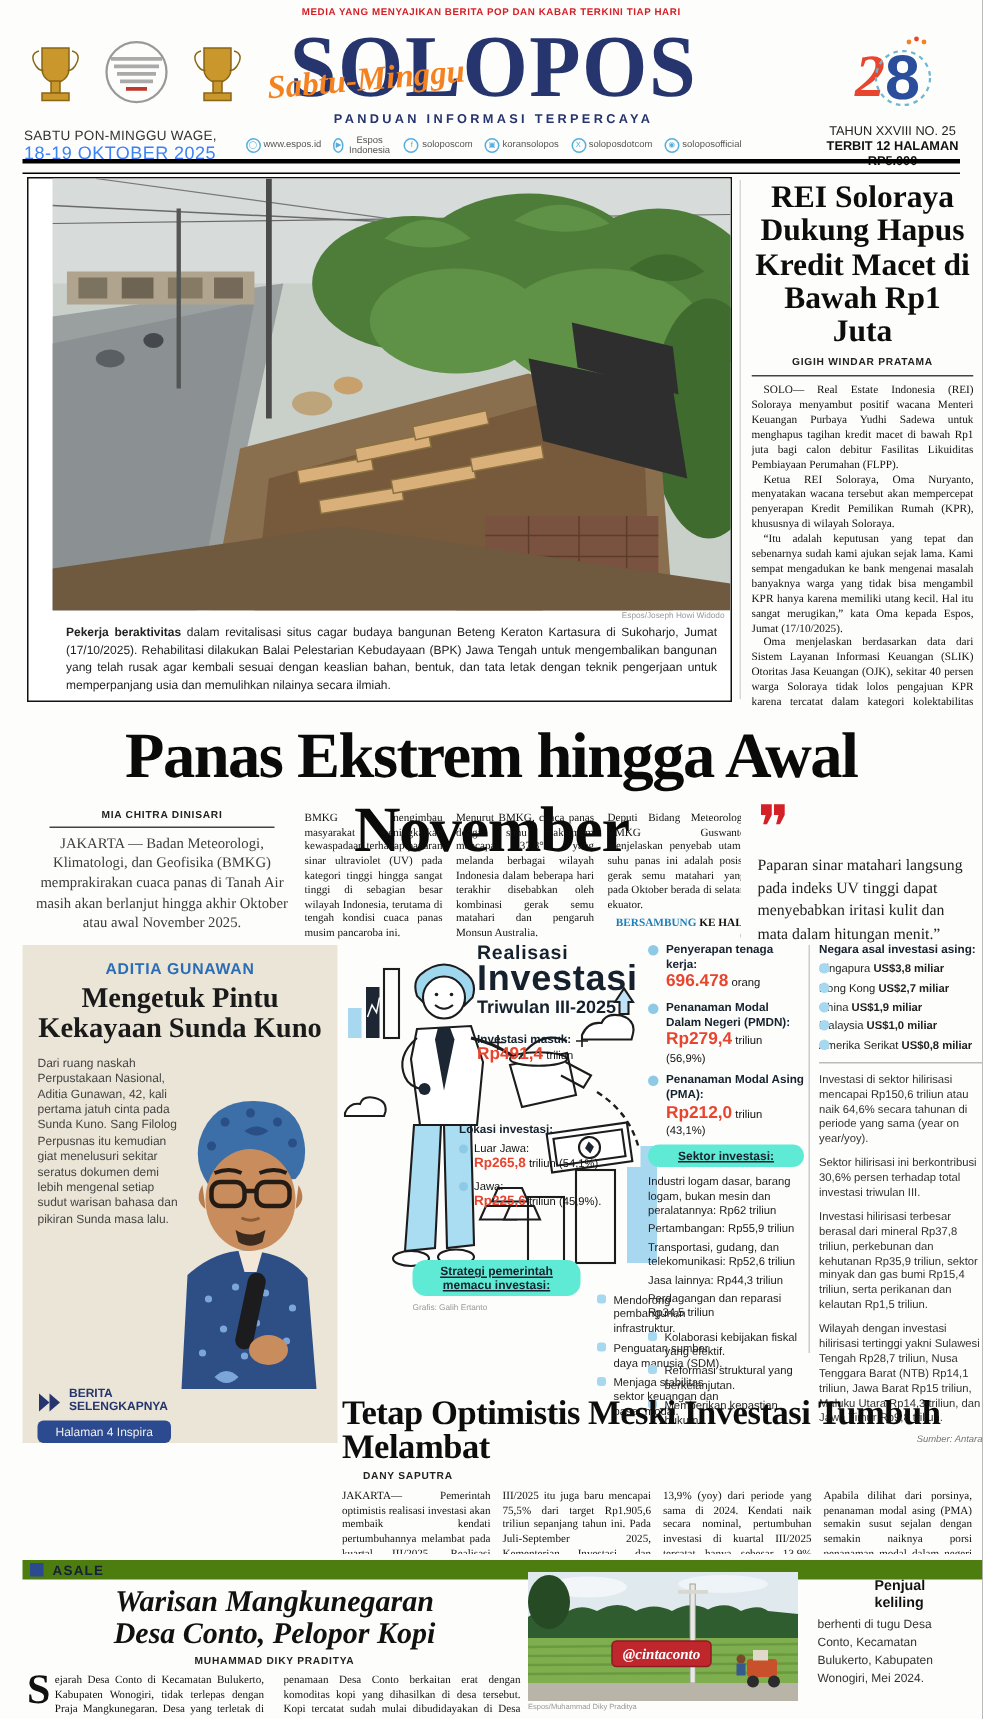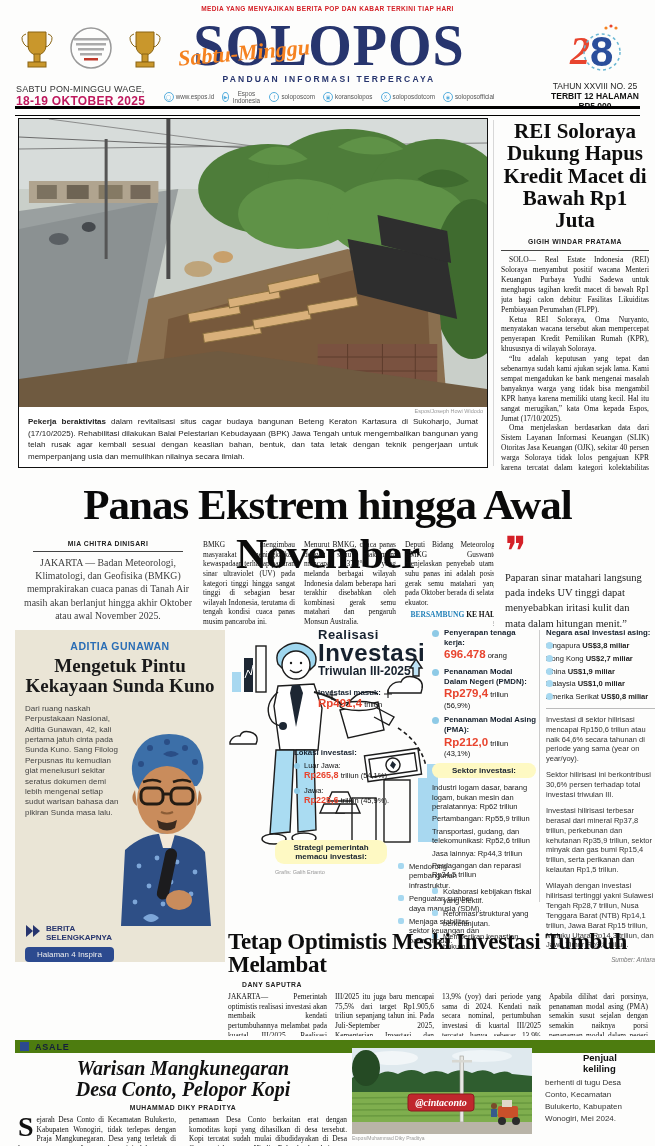--- a/index.html
+++ b/index.html
@@ -3,37 +3,37 @@
 <meta charset="utf-8">
 <style>
   html,body{margin:0;padding:0;background:#888;}
   .page{position:relative;width:655px;height:1146px;background:#fdfdfc;margin:0 auto;overflow:hidden;
         font-family:"Liberation Sans",sans-serif;color:#111;}
   
   .teaser{position:absolute;top:5px;left:0;right:0;text-align:center;font-size:6.5px;font-weight:bold;
           color:#d42027;letter-spacing:.4px;}
   .mh-left{position:absolute;top:26px;left:16px;width:155px;}
   .ed-day{font-size:9px;color:#333;letter-spacing:.2px;margin-top:4px;}
-  .ed-date{font-size:12px;font-weight:bold;color:#be185d;letter-spacing:.3px;}
+  .ed-date{font-size:12px;font-weight:normal;color:#3b82f6;letter-spacing:.3px;}
   .mh-center{position:absolute;top:20px;left:168px;width:322px;text-align:center;}
   .logo{font-family:"Liberation Serif",serif;font-weight:900;font-size:56px;line-height:.92;color:#27356e;
         letter-spacing:1px;transform:scaleY(1.05);}
   .logo-script{position:absolute;top:40px;left:178px;color:#f58220;font-family:"Liberation Serif",serif;
         font-style:italic;font-weight:bold;font-size:22px;transform:rotate(-5deg);white-space:nowrap;}
   .tagline{font-size:8.5px;font-weight:bold;color:#27356e;letter-spacing:2.2px;margin-top:2px;}
   .social-row{display:flex;justify-content:center;gap:8px;margin-top:6px;font-size:6.3px;color:#555;align-items:center;}
   .soc{display:flex;align-items:center;gap:2px;cursor:pointer;}
   .soc-ic{width:8px;height:8px;border:1px solid #56aede;border-radius:50%;color:#56aede;font-size:5px;
           line-height:8px;text-align:center;display:inline-block;}
   .mh-right{position:absolute;top:22px;left:543px;width:104px;text-align:center;}
   .year-no{font-size:8.5px;color:#222;margin-top:3px;}
   .price{font-size:8.5px;font-weight:bold;color:#111;}
   .rules{position:absolute;top:106px;left:15px;width:625px;height:6px;border-top:3px solid #000;border-bottom:1px solid #000;}
   
-  .photo-box{position:absolute;top:118px;left:18px;width:470px;height:350px;border:1.5px solid #111;box-sizing:border-box;background:#fff;}
+  .photo-box{position:absolute;top:118px;left:18px;width:470px;height:350px;border:1.5px solid #111;box-sizing:border-box;background:#fff;padding-left:16px;}
   .photo-art{display:block;width:100%;height:288px;}
   .photo-credit{text-align:right;font-size:5.5px;color:#999;padding:1px 4px 0;}
   .photo-caption{padding:2px 9px 0;font-size:8px;line-height:1.45;text-align:justify;color:#222;}
   .vrule{position:absolute;top:120px;left:493px;width:1px;height:346px;background:#d8d8d8;}
   
   .rei{position:absolute;top:120px;left:501px;width:148px;height:352px;overflow:hidden;}
   .rei-h{font-family:"Liberation Serif",serif;font-weight:bold;font-size:21px;line-height:1.06;text-align:center;color:#0d0d0d;}
   .byline{text-align:center;font-size:6.8px;font-weight:bold;letter-spacing:.5px;color:#222;margin-top:7px;}
   .byline-rule{border-top:1px solid #444;margin:5px 0 4px;}
   .serif-body{font-family:"Liberation Serif",serif;font-size:7.5px;line-height:1.32;text-align:justify;color:#111;}
@@ -51,41 +51,41 @@
   .quote-mark{color:#d42027;font-size:40px;line-height:.7;font-family:"Liberation Serif",serif;}
   .quote-txt{font-family:"Liberation Serif",serif;font-size:10.5px;line-height:1.45;color:#222;margin-top:4px;}
   
   .feature{position:absolute;top:630px;left:15px;width:210px;height:332px;background:#eae5d6;box-sizing:border-box;
            padding:10px 10px 0;overflow:hidden;}
   .feat-label{text-align:center;font-size:10.5px;font-weight:bold;color:#2a6db5;letter-spacing:.5px;}
   .feat-h{font-family:"Liberation Serif",serif;font-weight:bold;font-size:19px;line-height:1.05;text-align:center;color:#1a1a1a;margin:4px 0 8px;}
   .feat-body{position:relative;height:218px;}
   .feat-text{width:96px;font-size:8px;line-height:1.3;color:#444;}
   .feat-photo{position:absolute;right:-10px;top:26px;width:120px;height:196px;}
-  .cta{display:flex;gap:5px;align-items:flex-start;margin-top:2px;cursor:pointer;}
+  .cta{display:flex;gap:5px;align-items:flex-end;margin-top:2px;cursor:pointer;}
   .cta-txt{font-size:8px;font-weight:bold;color:#27356e;line-height:1.15;}
   .pill-btn{display:inline-block;background:#2c4a8f;color:#eee;font-size:8px;padding:3px 12px;border-radius:4px;margin-top:5px;cursor:pointer;}
   
   .info{position:absolute;top:628px;left:230px;width:425px;height:300px;font-size:7.5px;}
   .ill{position:absolute;left:-2px;top:10px;width:250px;height:250px;}
   .ig-title{position:absolute;left:88px;top:0;width:135px;color:#16212e;line-height:1;}
   .igt1{font-size:13px;font-weight:800;letter-spacing:.5px;}
   .igt2{font-size:24px;font-weight:900;letter-spacing:.5px;}
   .igt3{font-size:12px;font-weight:800;}
   .ig-masuk{position:absolute;left:88px;top:60px;width:110px;}
   .lbl{font-weight:bold;color:#16212e;font-size:7.8px;}
   .rv{color:#e8442e;font-weight:900;}
   .big-rv{font-size:11.5px;}
-  .ig-lokasi{position:absolute;left:64px;top:120px;width:98px;}
+  .ig-lokasi{position:absolute;left:76px;top:120px;width:98px;}
   .dot-item{position:relative;padding-left:10px;margin-top:4px;line-height:1.25;}
   .dot-item::before{content:"";position:absolute;left:0;top:2px;width:6px;height:6px;border-radius:50%;background:#8ecae6;}
   .ig-mid{position:absolute;left:202px;top:0;width:104px;}
   .mid-entry{position:relative;padding-left:12px;margin-bottom:5px;line-height:1.25;}
   .mid-entry::before{content:"";position:absolute;left:0;top:2px;width:7px;height:7px;border-radius:50%;background:#8ecae6;}
-  .ig-pill{background:#fef9c3;color:#16212e;font-weight:bold;font-size:8px;border-radius:9px;padding:3px 8px;text-align:center;margin:4px 0 5px;}
+  .ig-pill{background:#5eead4;color:#16212e;font-weight:bold;font-size:8px;border-radius:9px;padding:3px 8px;text-align:center;margin:4px 0 5px;text-decoration:underline;}
   .sektor-item{margin-bottom:3px;line-height:1.25;color:#222;}
   .sq-item{position:relative;padding-left:11px;margin-bottom:4px;line-height:1.25;color:#222;}
   .sq-item::before{content:"";position:absolute;left:0;top:1px;width:6px;height:6px;border-radius:2px;background:#a6d8f0;}
   .ig-right{position:absolute;left:316px;top:0;width:109px;}
   .ig-vline{position:absolute;left:309px;top:2px;width:1px;height:272px;background:#ccc;}
   .negara-item{position:relative;padding-left:0;margin-bottom:3px;line-height:1.3;color:#222;}
   .negara-item::before{content:"";position:absolute;left:0;top:1px;width:7px;height:7px;border-radius:50%;background:#a6d8f0;}
   .hil{color:#333;line-height:1.32;margin-top:6px;}
   .hr-thin{border-top:1px solid #bbb;margin:6px 0 2px;}
   .sumber{font-style:italic;color:#777;font-size:6.3px;text-align:right;margin-top:6px;}

